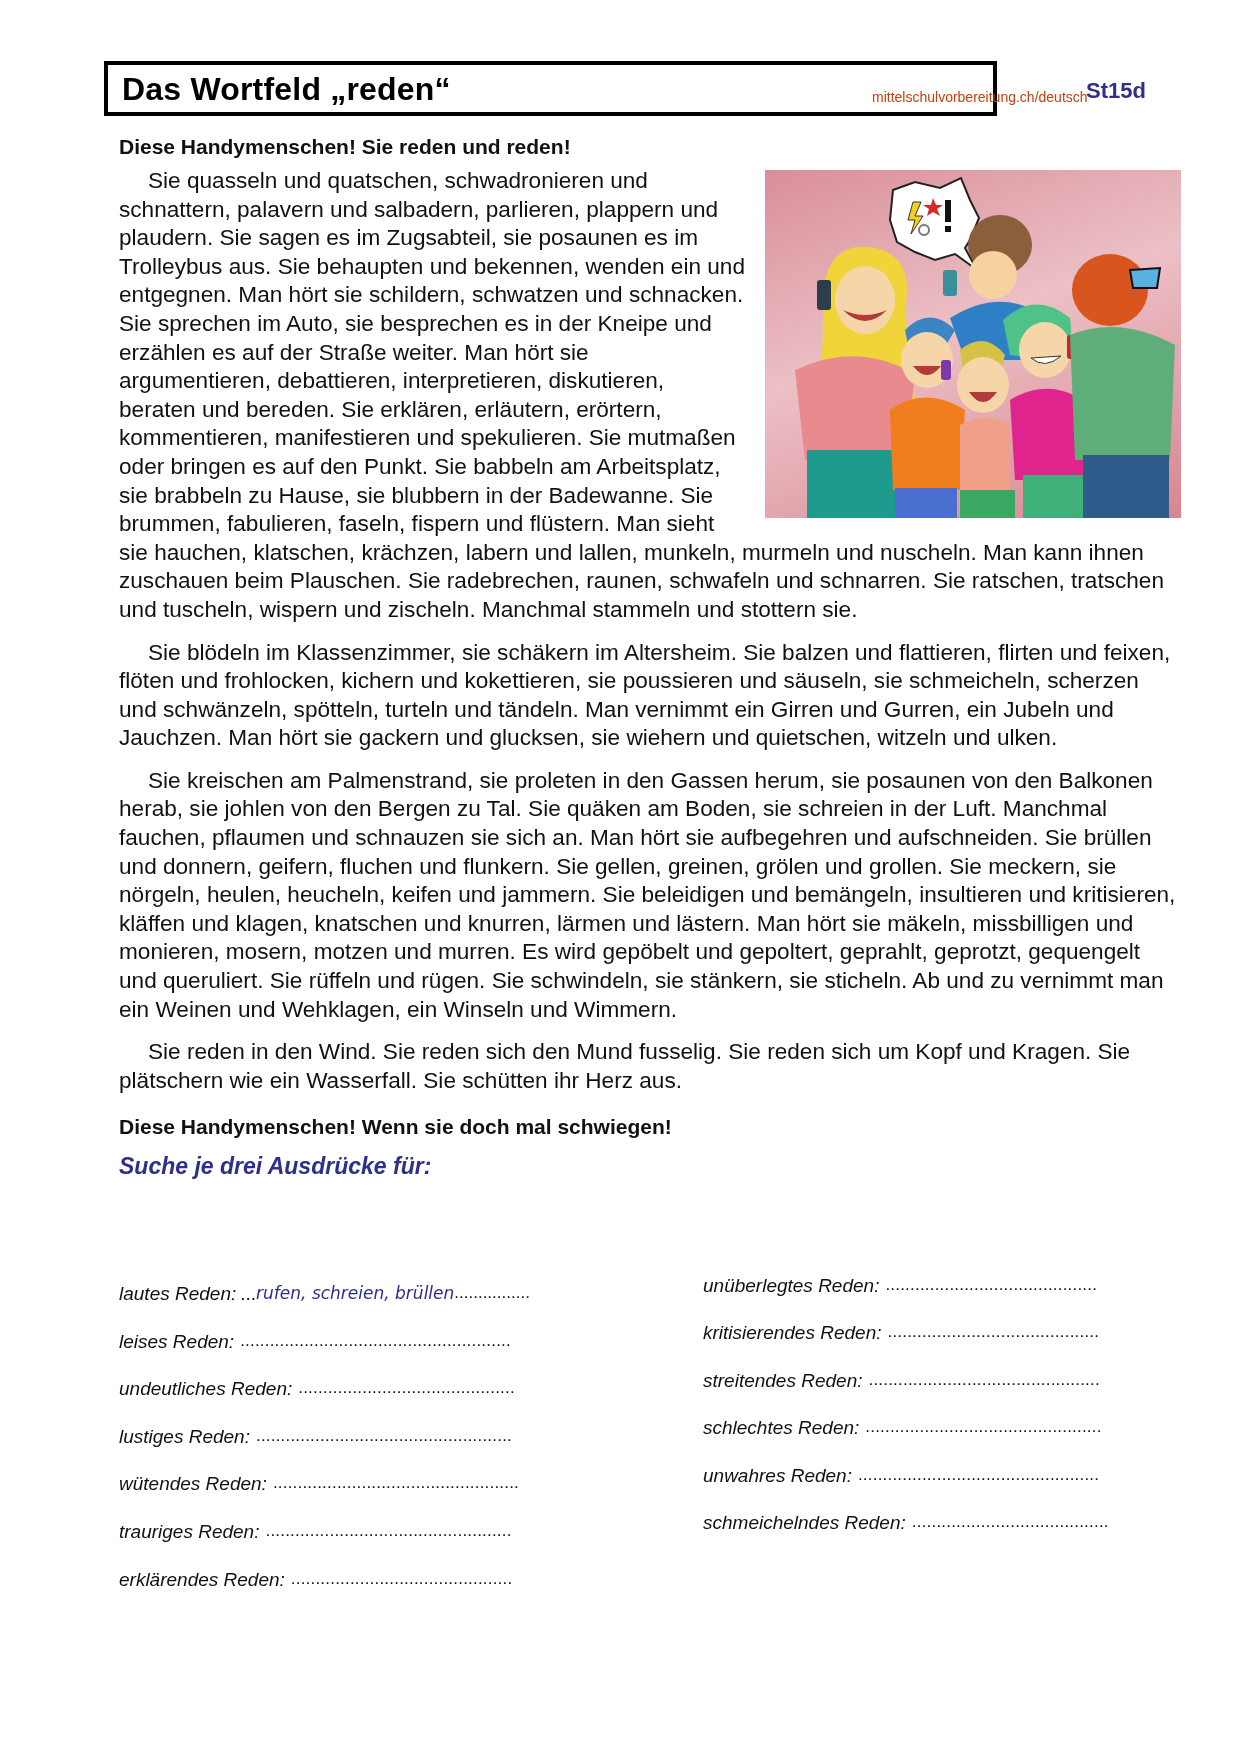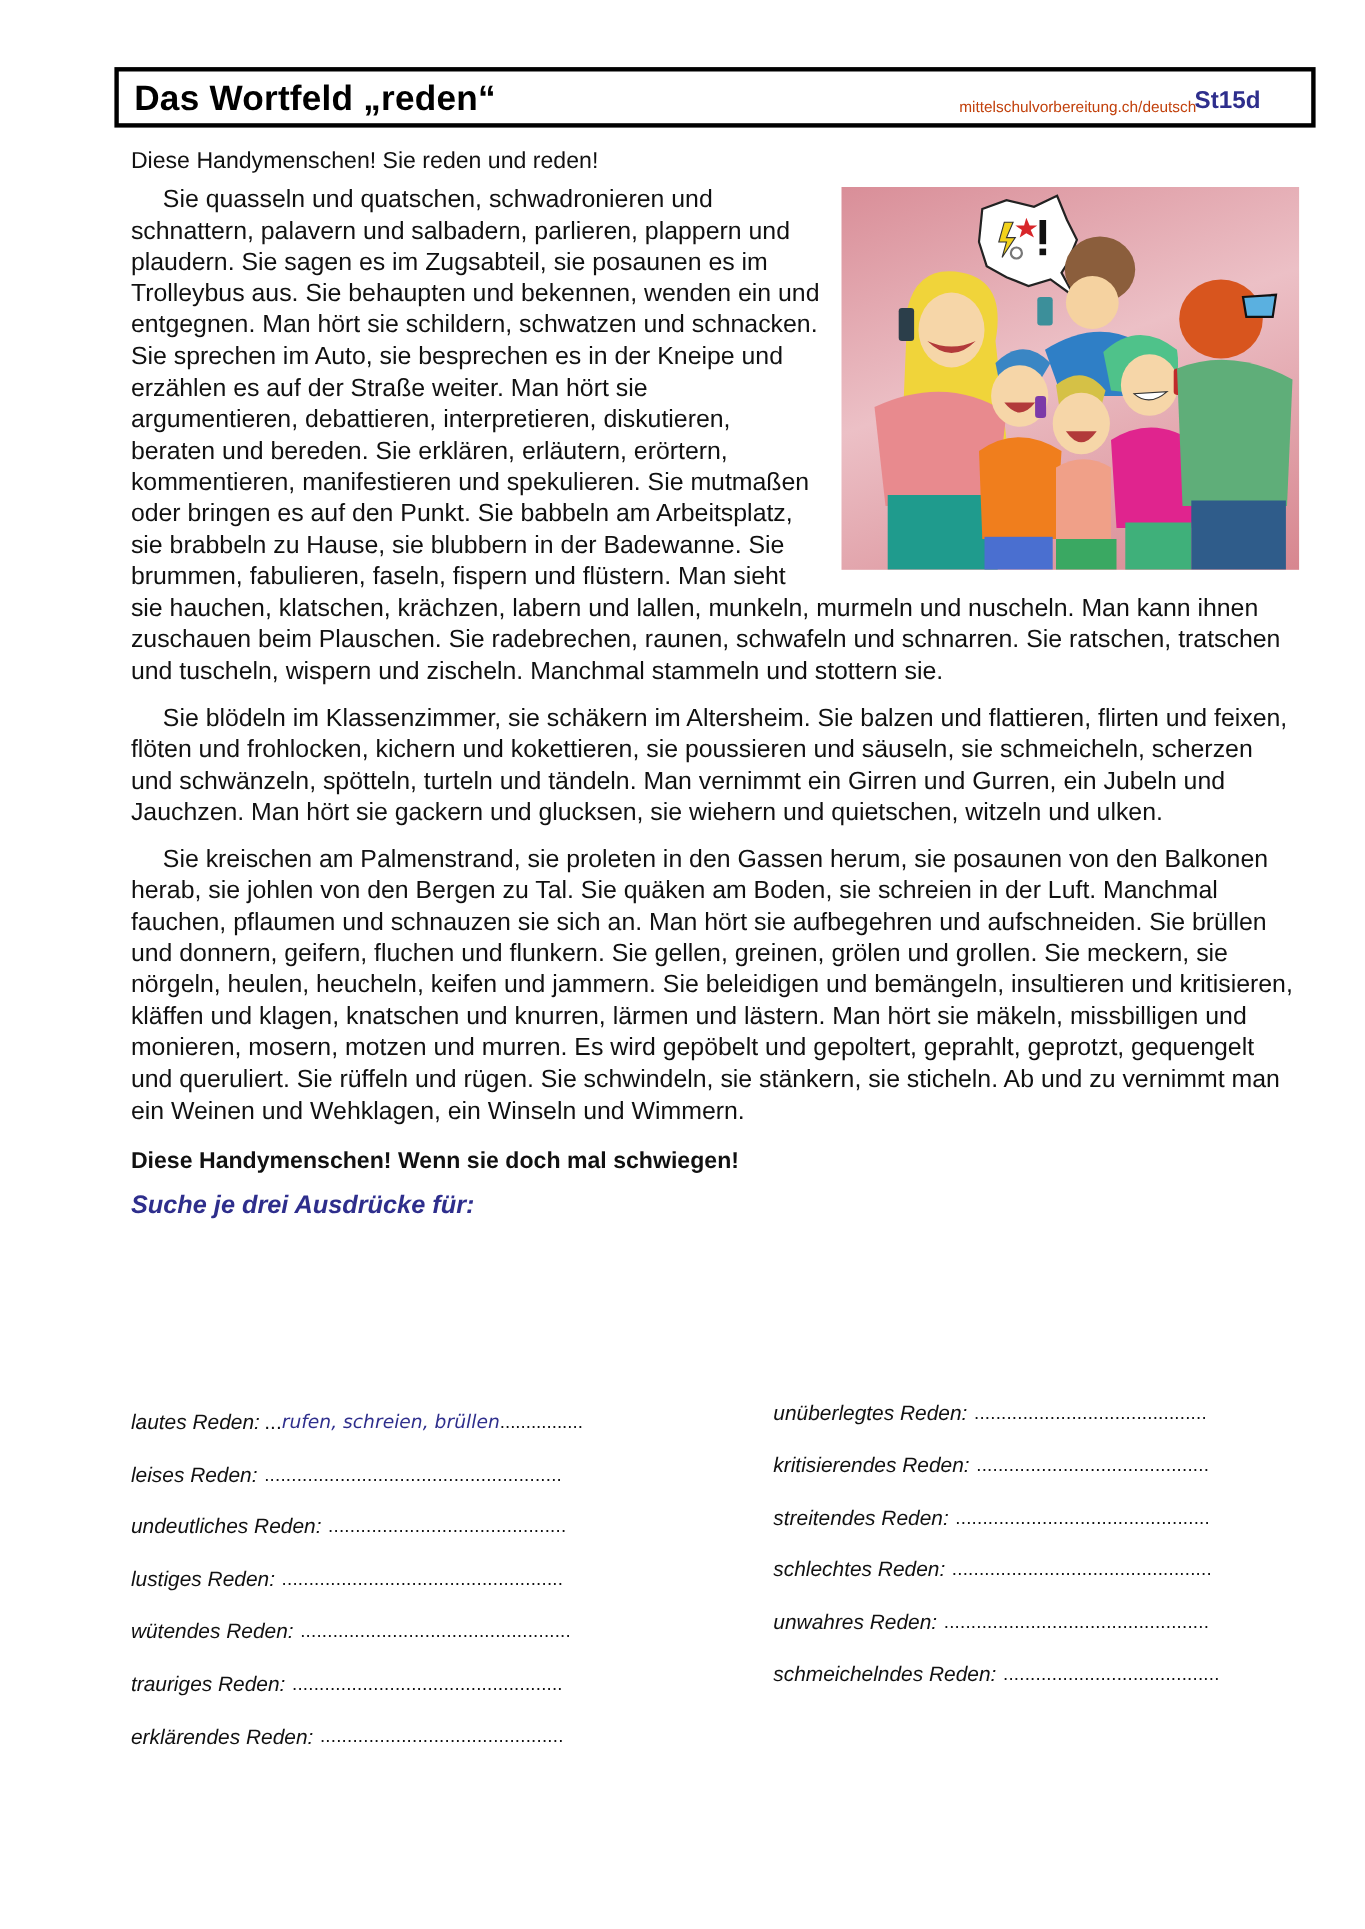--- a/index.html
+++ b/index.html
@@ -1,37 +1,37 @@
 <!DOCTYPE html>
 <html><head>
   <meta charset="utf-8">
   <style>
     html, body { margin: 0; padding: 0; background: #ffffff; }
     body { width: 1241px; height: 1754px; position: relative; font-family: "Liberation Sans", sans-serif; color: #111; overflow: hidden; }
 
     .header-box {
-      position: absolute; left: 104px; top: 61px; width: 1092px; height: 55px;
+      position: absolute; left: 104px; top: 61px; width: 893px; height: 55px;
       border: 4px solid #000; box-sizing: border-box; background: #fff;
     }
     .header-title {
       position: absolute; left: 14px; top: 6px; font-size: 32px; font-weight: bold;
       letter-spacing: 0.2px; font-family: "Liberation Sans", sans-serif; color: #000;
     }
     .header-url {
       position: absolute; left: 764px; top: 24px; font-size: 14px; color: #c2410c;
       font-family: "Liberation Sans", sans-serif;
     }
     .header-code {
       position: absolute; left: 978px; top: 13px; font-size: 22px; font-weight: bold; color: #2e2e8c;
       font-family: "Liberation Sans", sans-serif;
     }
 
     .content { position: absolute; left: 119px; top: 133px; width: 1062px; }
 
-    .lead-heading { font-size: 21px; font-weight: normal; margin: 0 0 6px 0; line-height: 28px; }
+    .lead-heading { font-size: 21px; font-weight: bold; margin: 0 0 6px 0; line-height: 28px; }
 
     .illustration {
       float: right; width: 416px; height: 348px; margin: 3px 0 4px 20px;
       background: linear-gradient(160deg, #d98e98 0%, #ecc0c6 45%, #d7868f 100%);
       position: relative; overflow: hidden;
     }
 
     .para { font-size: 22.6px; line-height: 28.6px; margin: 0 0 14px 0; text-indent: 29px; }
     .para:first-of-type { margin-top: 0; }
 
@@ -112,20 +112,21 @@
       <ellipse cx="345" cy="120" rx="38" ry="36" fill="#d8551e"></ellipse>
       <path d="M305 165 Q355 145 410 175 L405 290 L310 290 Z" fill="#5fae79"></path>
       <rect x="318" y="285" width="86" height="63" fill="#2f5c8a"></rect>
       <path d="M365 100 L395 98 L392 118 L368 118 Z" fill="#5ab0e0" stroke="#111" stroke-width="2"></path>
     </svg>
   </div>
 
   <p class="para">Sie quasseln und quatschen, schwadronieren und schnattern, palavern und salbadern, parlieren, plappern und plaudern. Sie sagen es im Zugsabteil, sie posaunen es im Trolleybus aus. Sie behaupten und bekennen, wenden ein und entgegnen. Man hört sie schildern, schwatzen und schnacken. Sie sprechen im Auto, sie besprechen es in der Kneipe und erzählen es auf der Straße weiter. Man hört sie argumentieren, debattieren, interpretieren, diskutieren, beraten und bereden. Sie erklären, erläutern, erörtern, kommentieren, manifestieren und spekulieren. Sie mutmaßen oder bringen es auf den Punkt. Sie babbeln am Arbeitsplatz, sie brabbeln zu Hause, sie blubbern in der Badewanne. Sie brummen, fabulieren, faseln, fispern und flüstern. Man sieht sie hauchen, klatschen, krächzen, labern und lallen, munkeln, murmeln und nuscheln. Man kann ihnen zuschauen beim Plauschen. Sie radebrechen, raunen, schwafeln und schnarren. Sie ratschen, tratschen und tuscheln, wispern und zischeln. Manchmal stammeln und stottern sie.</p>
   <p class="para">Sie blödeln im Klassenzimmer, sie schäkern im Altersheim. Sie balzen und flattieren, flirten und feixen, flöten und frohlocken, kichern und kokettieren, sie poussieren und säuseln, sie schmeicheln, scherzen und schwänzeln, spötteln, turteln und tändeln. Man vernimmt ein Girren und Gurren, ein Jubeln und Jauchzen. Man hört sie gackern und glucksen, sie wiehern und quietschen, witzeln und ulken.</p>
   <p class="para">Sie kreischen am Palmenstrand, sie proleten in den Gassen herum, sie posaunen von den Balkonen herab, sie johlen von den Bergen zu Tal. Sie quäken am Boden, sie schreien in der Luft. Manchmal fauchen, pflaumen und schnauzen sie sich an. Man hört sie aufbegehren und aufschneiden. Sie brüllen und donnern, geifern, fluchen und flunkern. Sie gellen, greinen, grölen und grollen. Sie meckern, sie nörgeln, heulen, heucheln, keifen und jammern. Sie beleidigen und bemängeln, insultieren und kritisieren, kläffen und klagen, knatschen und knurren, lärmen und lästern. Man hört sie mäkeln, missbilligen und monieren, mosern, motzen und murren. Es wird gepöbelt und gepoltert, geprahlt, geprotzt, gequengelt und queruliert. Sie rüffeln und rügen. Sie schwindeln, sie stänkern, sie sticheln. Ab und zu vernimmt man ein Weinen und Wehklagen, ein Winseln und Wimmern.</p>
+  <p class="para">Sie reden in den Wind. Sie reden sich den Mund fusselig. Sie reden sich um Kopf und Kragen. Sie plätschern wie ein Wasserfall. Sie schütten ihr Herz aus.</p>
 
   <div class="closing-heading">Diese Handymenschen! Wenn sie doch mal schwiegen!</div>
   <div class="task-heading">Suche je drei Ausdrücke für:</div>
 </div>
 
 <div class="exercise">
   <div class="col col-left">
     <div class="ex-row">
       <span class="ex-label">lautes Reden:</span>
       <span class="ex-answer-pre">...</span>

